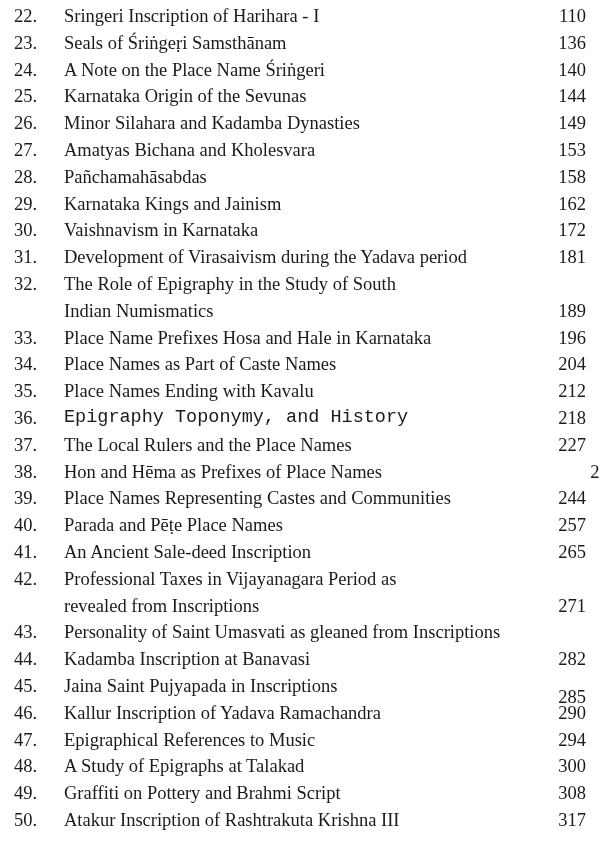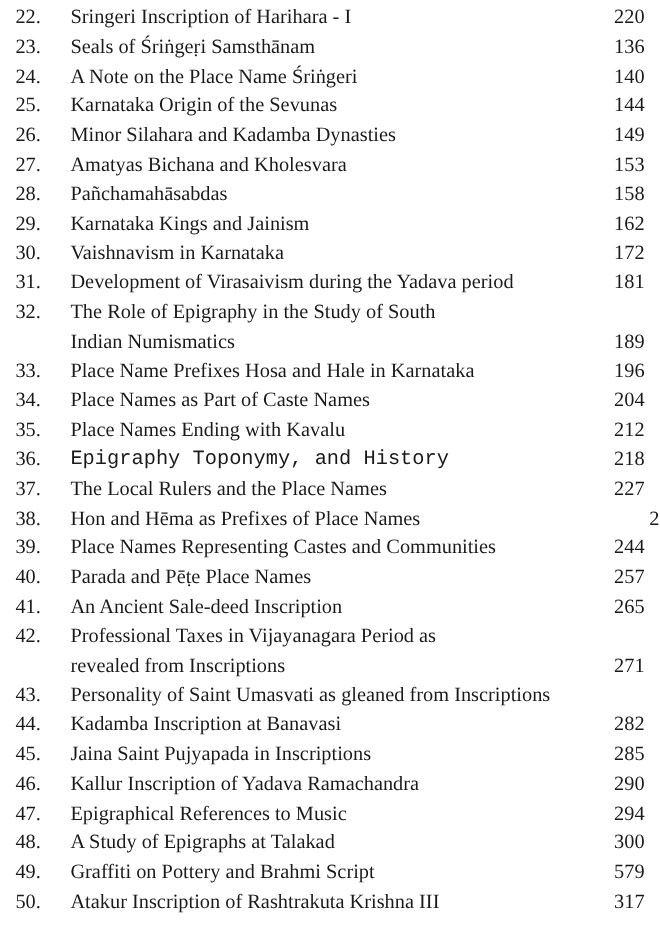--- a/index.html
+++ b/index.html
@@ -50,21 +50,21 @@
       white-space: nowrap;
     }
   </style>
 </head>
 <body>
 
 <div class="toc" id="toc">
     <div class="entry" style="top: 3px; height: 26.8px;">
       <span class="num">22.</span>
       <span class="title" style="top: 0px;">Sringeri Inscription of Harihara - I</span>
-      <span class="page" style="top: 0px;">220</span>
+      <span class="page" style="top: 0px;">110</span>
     </div>
     <div class="entry" style="top: 29.8px; height: 26.8px;">
       <span class="num">23.</span>
       <span class="title" style="top: 0px;">Seals of Śriṅgeṛi Samsthānam</span>
       <span class="page" style="top: 0px;">136</span>
     </div>
     <div class="entry" style="top: 56.6px; height: 26.8px;">
       <span class="num">24.</span>
       <span class="title" style="top: 0px;">A Note on the Place Name Śriṅgeri</span>
       <span class="page" style="top: 0px;">140</span>
@@ -167,40 +167,40 @@
       <span class="page" style="top: 0px;">278</span>
     </div>
     <div class="entry" style="top: 646.2px; height: 26.8px;">
       <span class="num">44.</span>
       <span class="title" style="top: 0px;">Kadamba Inscription at Banavasi</span>
       <span class="page" style="top: 0px;">282</span>
     </div>
     <div class="entry" style="top: 673px; height: 26.8px;">
       <span class="num">45.</span>
       <span class="title" style="top: 0px;">Jaina Saint Pujyapada in Inscriptions</span>
-      <span class="page" style="top: 0px; text-align: right;">285</span>
+      <span class="page" style="top: 11px; text-align: right;">285</span>
     </div>
     <div class="entry" style="top: 699.8px; height: 26.8px;">
       <span class="num">46.</span>
       <span class="title" style="top: 0px;">Kallur Inscription of Yadava Ramachandra</span>
       <span class="page" style="top: 0px;">290</span>
     </div>
     <div class="entry" style="top: 726.6px; height: 26.8px;">
       <span class="num">47.</span>
       <span class="title" style="top: 0px;">Epigraphical References to Music</span>
       <span class="page" style="top: 0px;">294</span>
     </div>
     <div class="entry" style="top: 753.4px; height: 26.8px;">
       <span class="num">48.</span>
       <span class="title" style="top: 0px;">A Study of Epigraphs at Talakad</span>
       <span class="page" style="top: 0px;">300</span>
     </div>
     <div class="entry" style="top: 780.2px; height: 26.8px;">
       <span class="num">49.</span>
       <span class="title" style="top: 0px;">Graffiti on Pottery and Brahmi Script</span>
-      <span class="page" style="top: 0px;">579</span>
+      <span class="page" style="top: 0px;">308</span>
     </div>
     <div class="entry" style="top: 807px; height: 26.8px;">
       <span class="num">50.</span>
       <span class="title" style="top: 0px;">Atakur Inscription of Rashtrakuta Krishna III</span>
       <span class="page" style="top: 0px;">317</span>
     </div>
   </div>
 
 </body></html>

